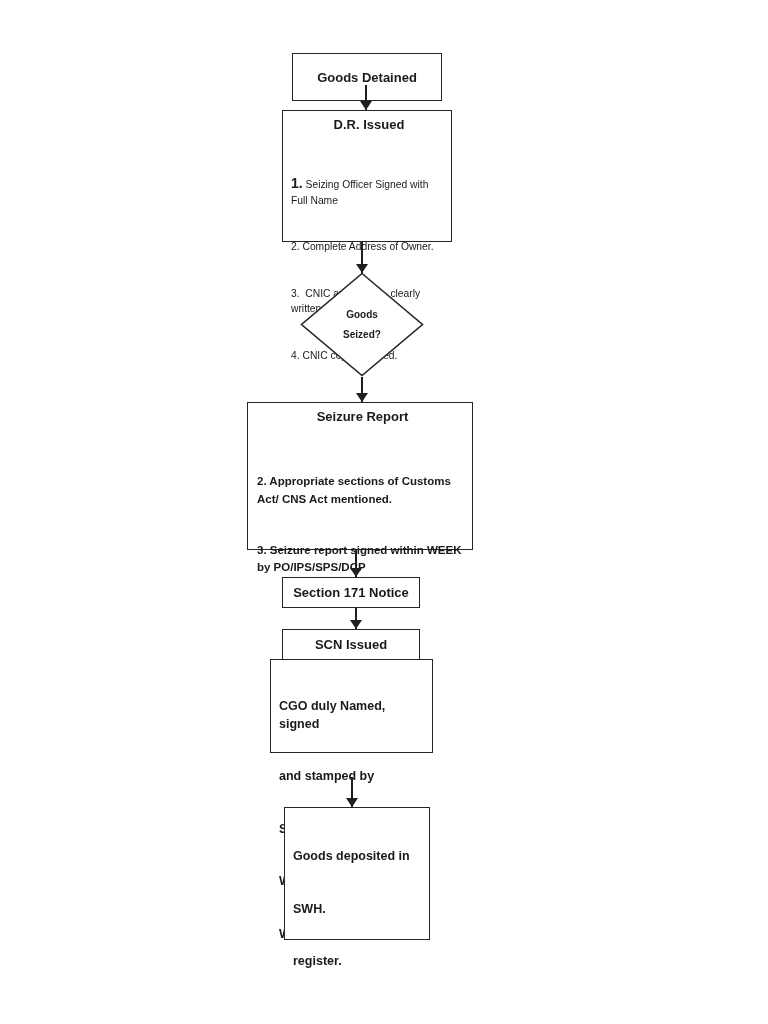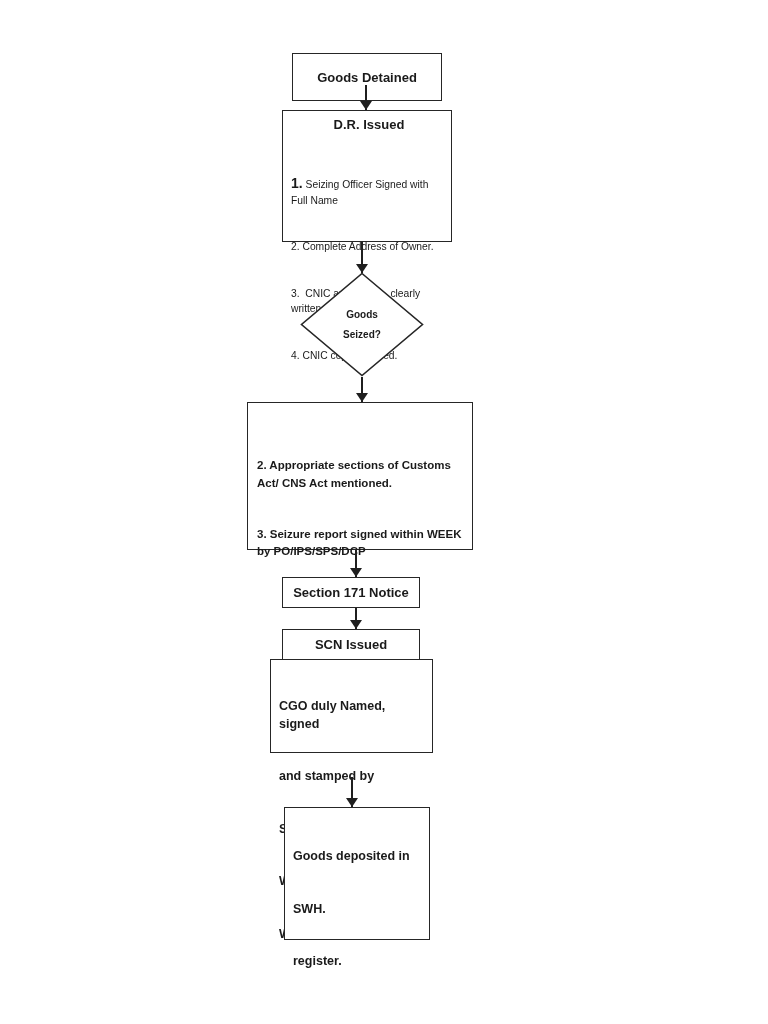--- a/index.html
+++ b/index.html
@@ -117,20 +117,21 @@
         <polygon points="62,1.5 122.5,52.5 62,103.5 1.5,52.5" fill="#ffffff" stroke="#262626" stroke-width="1.6"></polygon>
       </svg>
       <div class="diamond-label">
         <span>Goods Seized?</span>
       </div>
     </div>
 
     <div class="arrow" style="left:361px; top:377px; height:25px;"></div>
 
     <div class="node" style="left:247px; top:402px; width:226px; height:148px; padding:6px 4px 4px 9px;">
+      <div class="box-title">Seizure Report</div>
       <div class="list sz-list">
         <div>2. Appropriate sections of Customs Act/ CNS Act mentioned.</div>
         <div>3. Seizure report signed within WEEK by PO/IPS/SPS/DCP</div>
       </div>
     </div>
 
     <div class="arrow" style="left:355px; top:550px; height:27px;"></div>
 
     <div class="node center-label" style="left:282px; top:577px; width:138px; height:31px;">
       <span>Section 171 Notice</span>

